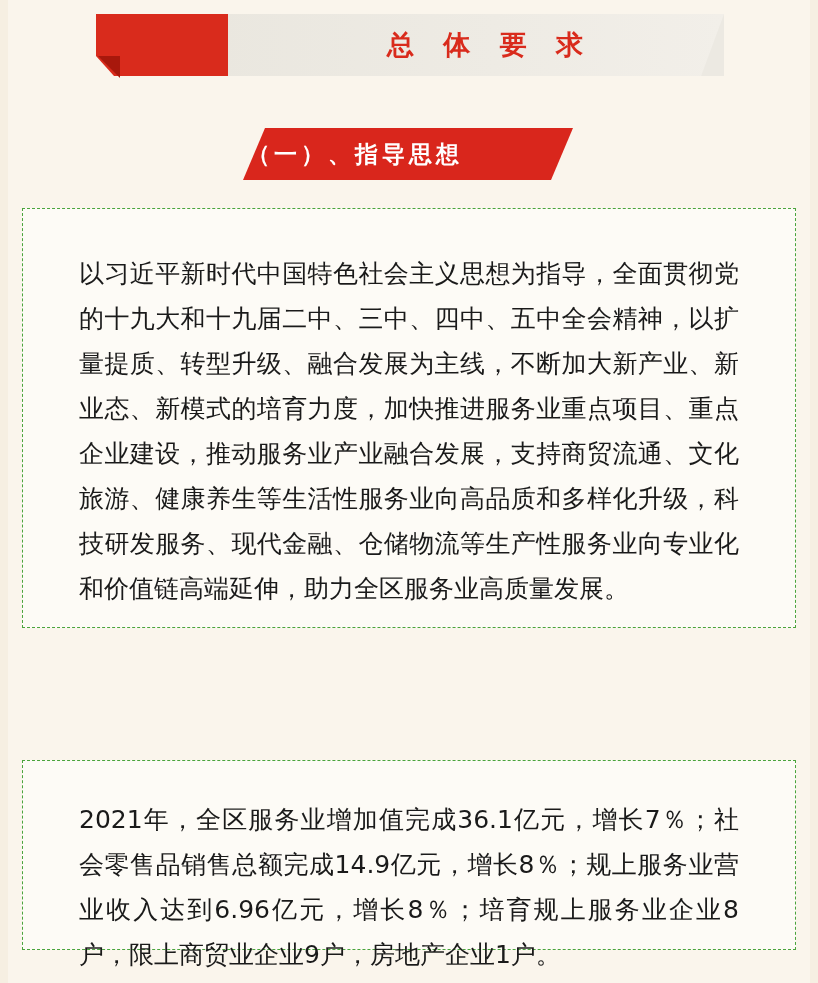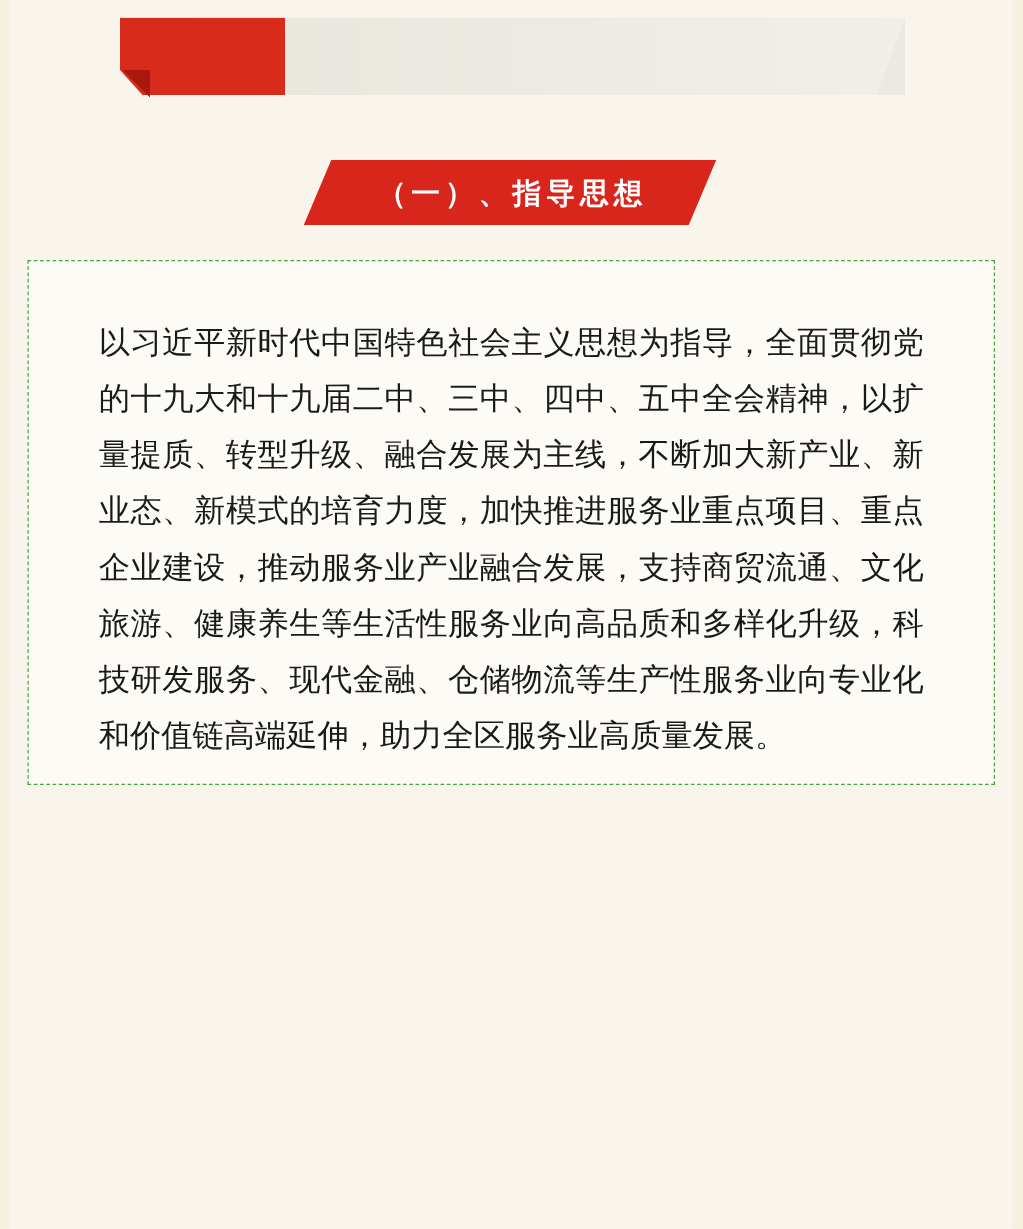--- a/index.html
+++ b/index.html
@@ -96,21 +96,20 @@
   }
 
   
   .ribbon {
     position: absolute;
     height: 52px;
     background: #d9261c;
     clip-path: polygon(22px 0, 100% 0, calc(100% - 22px) 100%, 0 100%);
     display: flex;
     align-items: center;
-    justify-content: center;
   }
   .ribbon-text {
     color: #ffffff;
     font-size: 23px;
     font-weight: bold;
     letter-spacing: 4px;
     text-indent: 4px;
     white-space: nowrap;
     font-family: "DejaVu Sans", "Liberation Sans", sans-serif;
   }
@@ -165,25 +164,29 @@
 
   <div class="edge-strip-left"></div>
   <div class="edge-strip-right"></div>
 
   <div class="banner">
     <div class="banner-body">
       <div class="banner-body-inner"></div>
     </div>
     <div class="banner-red"></div>
     <div class="banner-red-tail"></div>
+    <div class="banner-title">总 体 要 求</div>
   </div>
 
   <div class="ribbon" id="ribbon-1">
     <span class="ribbon-text">（一）、指导思想</span>
   </div>
 
   <div class="content-box" id="box-1">
     <p class="body-text">以习近平新时代中国特色社会主义思想为指导，全面贯彻党的十九大和十九届二中、三中、四中、五中全会精神，以扩量提质、转型升级、融合发展为主线，不断加大新产业、新业态、新模式的培育力度，加快推进服务业重点项目、重点企业建设，推动服务业产业融合发展，支持商贸流通、文化旅游、健康养生等生活性服务业向高品质和多样化升级，科技研发服务、现代金融、仓储物流等生产性服务业向专业化和价值链高端延伸，助力全区服务业高质量发展。</p>
   </div>
 
 
+  <div class="content-box" id="box-2">
+    <p class="body-text">2021年，全区服务业增加值完成36.1亿元，增长7％；社会零售品销售总额完成14.9亿元，增长8％；规上服务业营业收入达到6.96亿元，增长8％；培育规上服务业企业8户，限上商贸业企业9户，房地产企业1户。</p>
+  </div>
 
 </div>
 
 </body></html>

